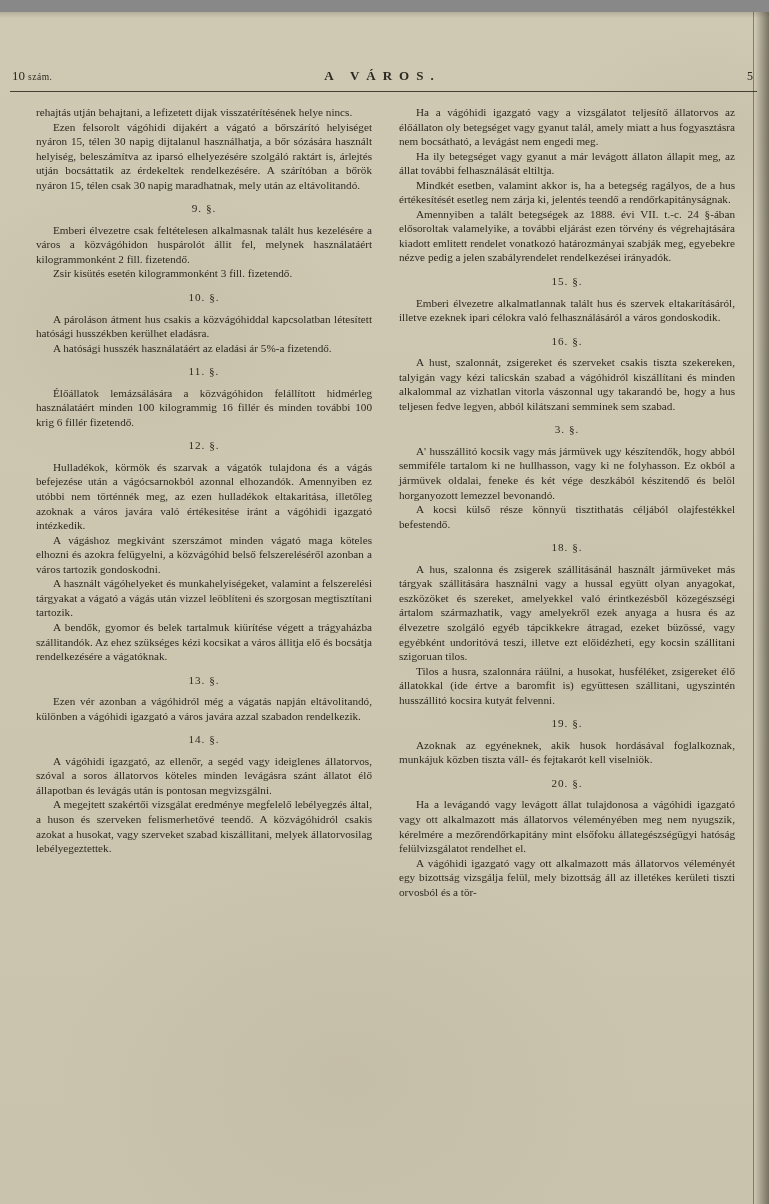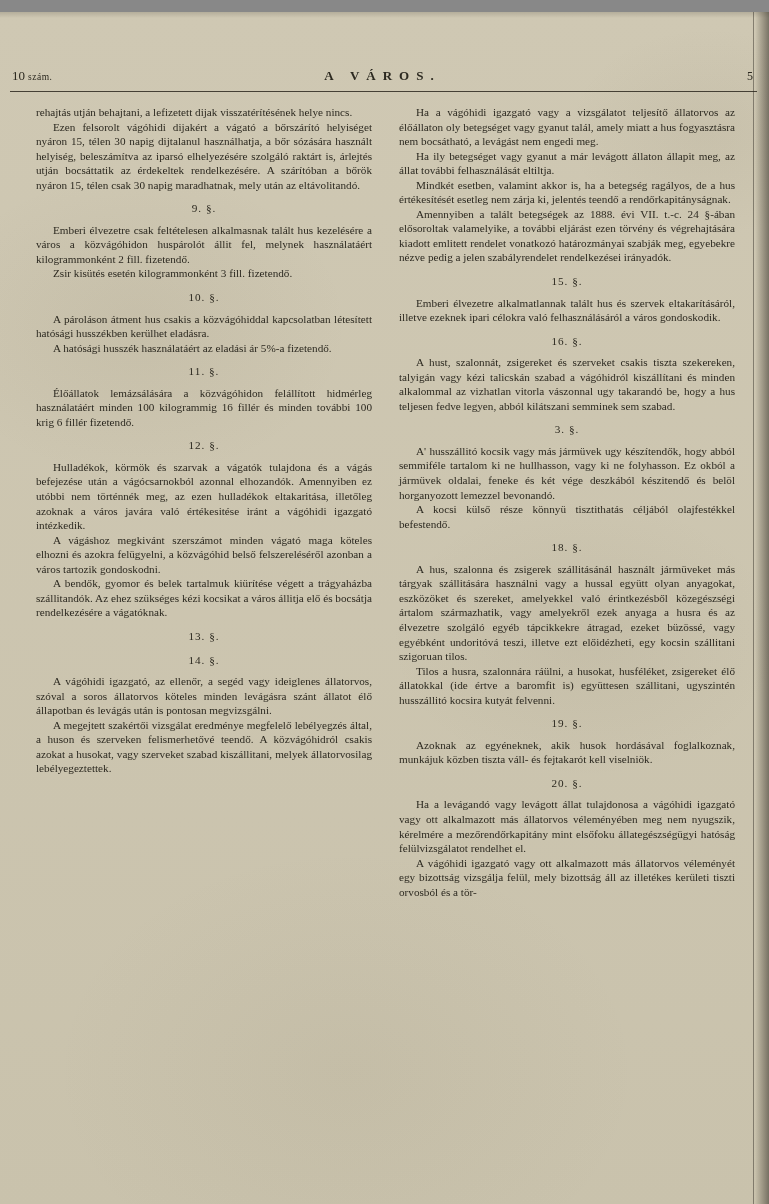--- a/index.html
+++ b/index.html
@@ -97,22 +97,24 @@
         <p class="para indent">Emberi élvezetre csak feltételesen alkalmasnak talált hus kezelésére a város a közvágóhidon huspárolót állit fel, melynek használatáért kilogrammonként 2 fill. fizetendő.</p>
         <p class="para indent">Zsir kisütés esetén kilogrammonként 3 fill. fizetendő.</p>
         <div class="section-head">10. §.</div>
         <p class="para indent">A pároláson átment hus csakis a közvágóhiddal kapcsolatban létesített hatósági husszékben kerülhet eladásra.</p>
         <p class="para indent">A hatósági husszék használatáért az eladási ár 5%-a fizetendő.</p>
         <div class="section-head">11. §.</div>
         <p class="para indent">Élőállatok lemázsálására a közvágóhidon felállított hidmérleg használatáért minden 100 kilogrammig 16 fillér és minden további 100 krig 6 fillér fizetendő.</p>
         <div class="section-head">12. §.</div>
         <p class="para indent">Hulladékok, körmök és szarvak a vágatók tulajdona és a vágás befejezése után a vágócsarnokból azonnal elhozandók. Amennyiben ez utóbbi nem történnék meg, az ezen hulladékok eltakaritása, illetőleg azoknak a város javára való értékesitése iránt a vágóhidi igazgató intézkedik.</p>
         <p class="para indent">A vágáshoz megkivánt szerszámot minden vágató maga köteles elhozni és azokra felügyelni, a közvágóhid belső felszereléséről azonban a város tartozik gondoskodni.</p>
+        <p class="para indent">A használt vágóhelyeket és munkahelyiségeket, valamint a felszerelési tárgyakat a vágató a vágás után vizzel leöblíteni és szorgosan megtisztítani tartozik.</p>
         <p class="para indent">A bendők, gyomor és belek tartalmuk kiürítése végett a trágyaházba szállitandók. Az ehez szükséges kézi kocsikat a város állitja elő és bocsátja rendelkezésére a vágatóknak.</p>
         <div class="section-head">13. §.</div>
+        <p class="para indent">Ezen vér azonban a vágóhidról még a vágatás napján eltávolitandó, különben a vágóhidi igazgató a város javára azzal szabadon rendelkezik.</p>
         <div class="section-head">14. §.</div>
         <p class="para indent">A vágóhidi igazgató, az ellenőr, a segéd vagy ideiglenes állatorvos, szóval a soros állatorvos köteles minden levágásra szánt állatot élő állapotban és levágás után is pontosan megvizsgálni.</p>
         <p class="para indent">A megejtett szakértői vizsgálat eredménye megfelelő lebélyegzés által, a huson és szerveken felismerhetővé teendő. A közvágóhidról csakis azokat a husokat, vagy szerveket szabad kiszállitani, melyek állatorvosilag lebélyegeztettek.</p>
       </div>
     <div class="col">
         <p class="para indent">Ha a vágóhidi igazgató vagy a vizsgálatot teljesítő állatorvos az élőállaton oly betegséget vagy gyanut talál, amely miatt a hus fogyasztásra nem bocsátható, a levágást nem engedi meg.</p>
         <p class="para indent">Ha ily betegséget vagy gyanut a már levágott állaton állapit meg, az állat további felhasználását eltiltja.</p>
         <p class="para indent">Mindkét esetben, valamint akkor is, ha a betegség ragályos, de a hus értékesítését esetleg nem zárja ki, jelentés teendő a rendőrkapitányságnak.</p>
         <p class="para indent">Amennyiben a talált betegségek az 1888. évi VII. t.-c. 24 §-ában elősoroltak valamelyike, a további eljárást ezen törvény és végrehajtására kiadott emlitett rendelet vonatkozó határozmányai szabják meg, egyebekre nézve pedig a jelen szabályrendelet rendelkezései irányadók.</p>
         <div class="section-head">15. §.</div>

